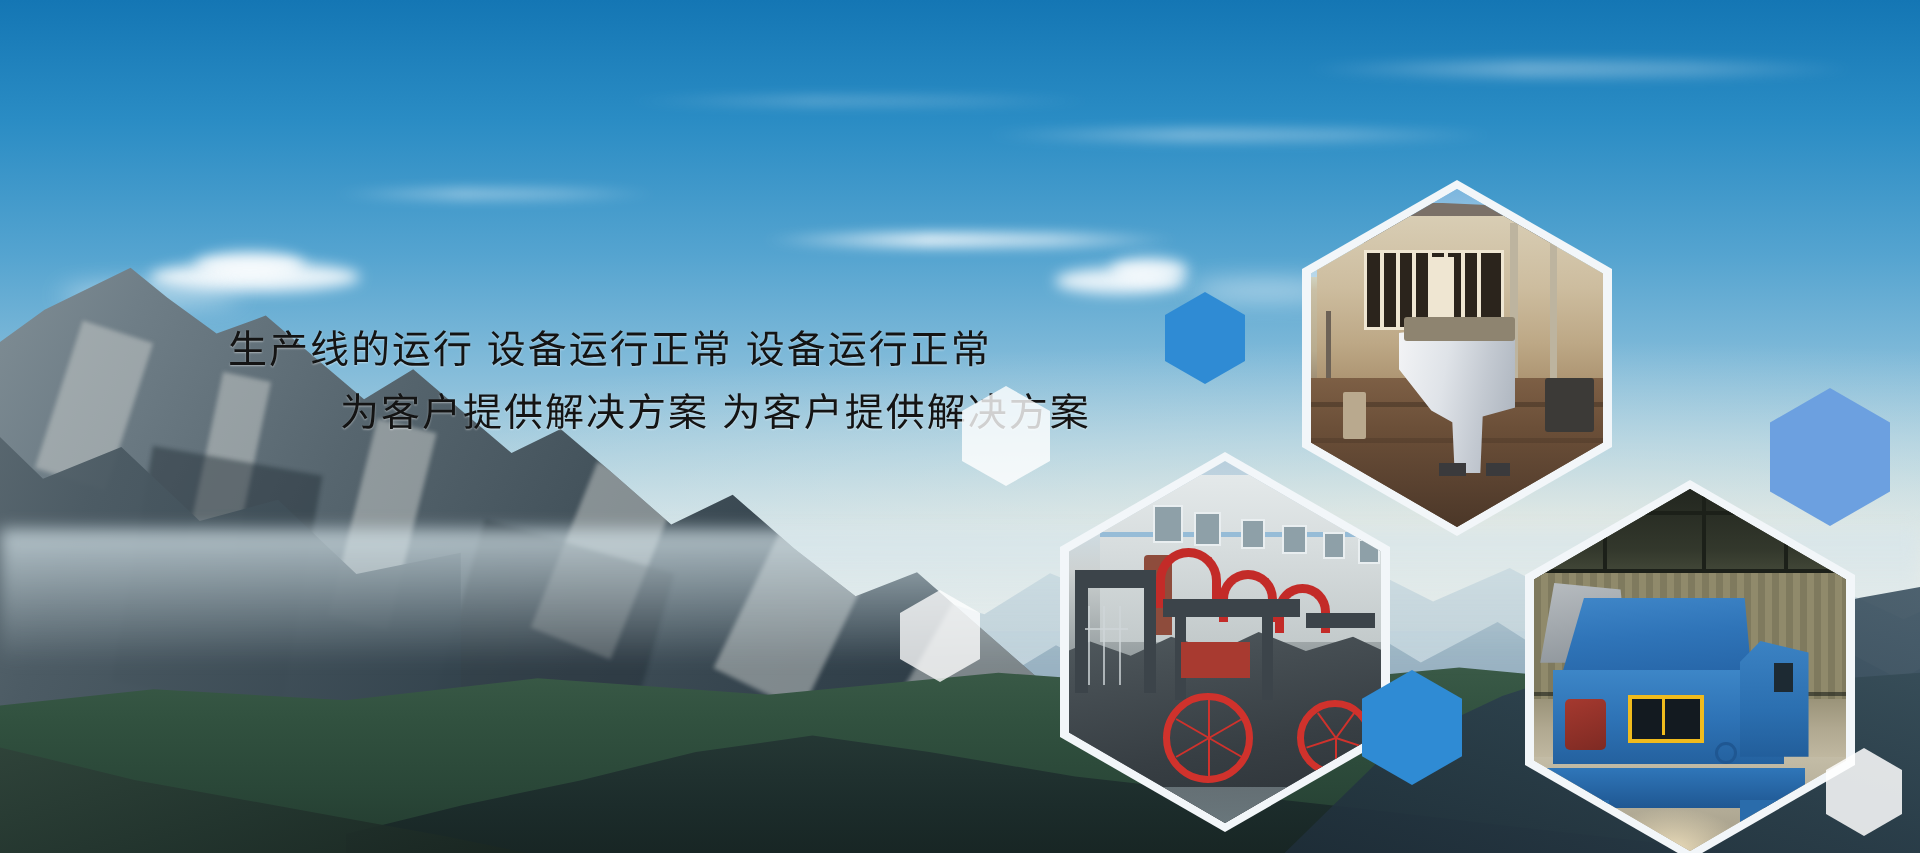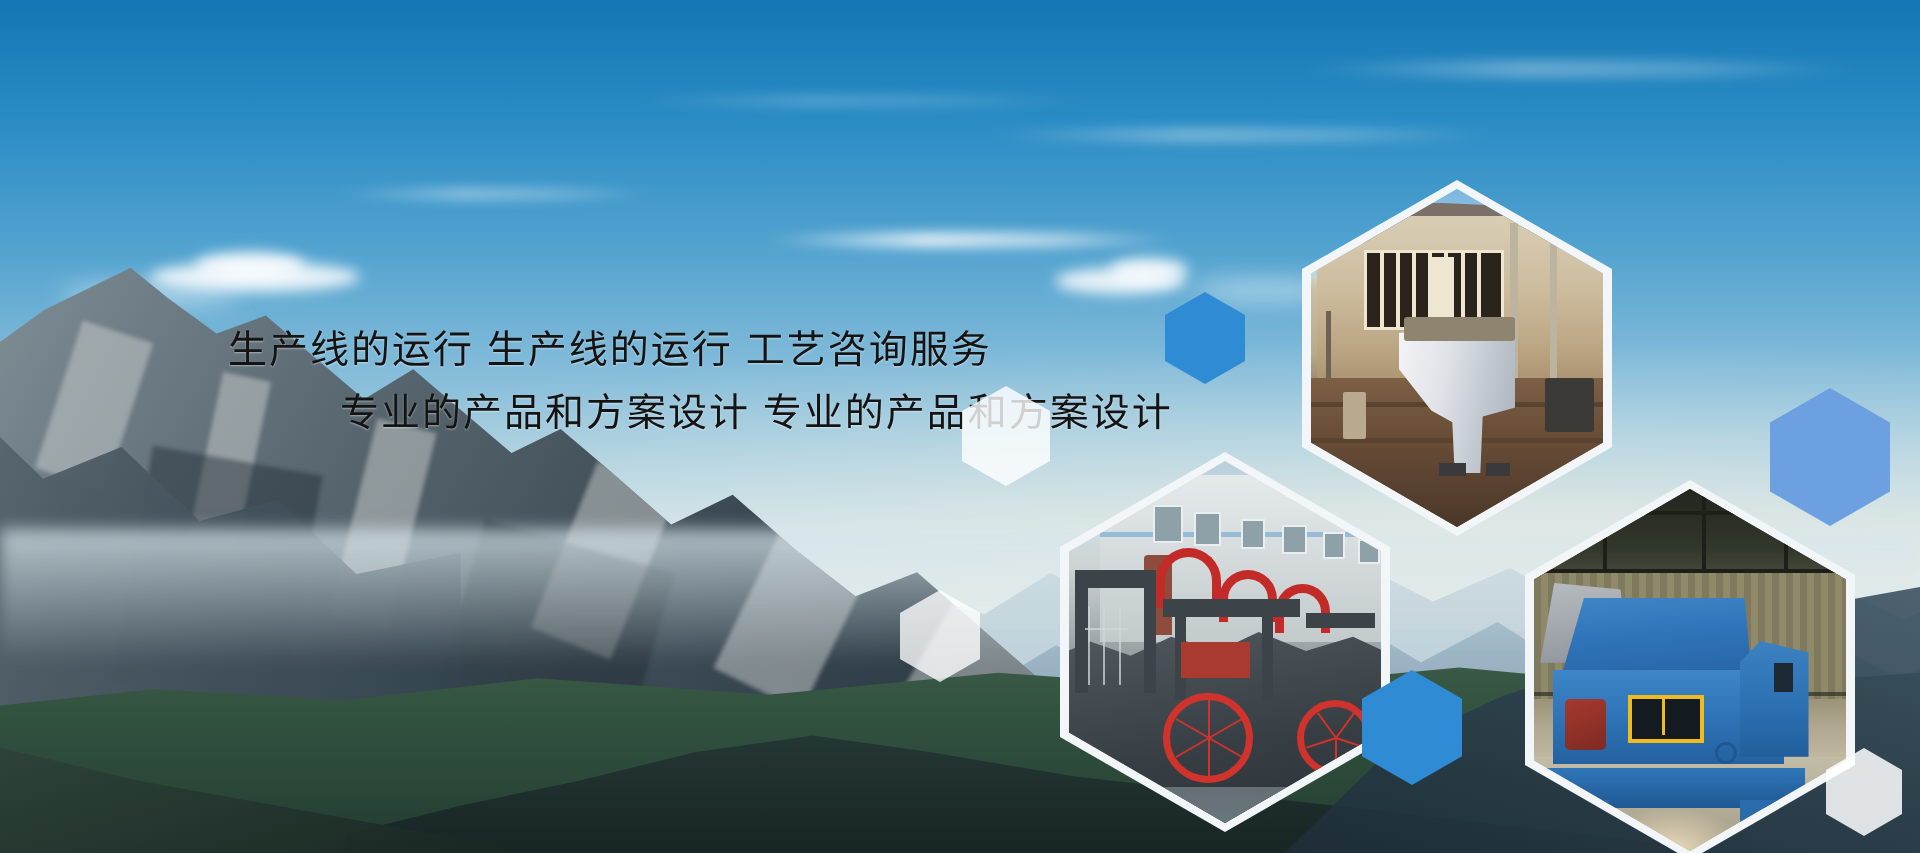--- a/index.html
+++ b/index.html
@@ -250,22 +250,22 @@
     <div class="meadow" style="left:52%;top:22%;width:70px;height:15px;"></div>
     <div class="meadow" style="left:70%;top:14%;width:90px;height:13px;"></div>
   </div>
   <div class="valley-haze"></div>
 
   <div class="fore-ridge"></div>
   <div class="fore-right"></div>
   <div class="fore-left"></div>
 
   <div class="headline">
-    <span class="hl-line l1">生产线的运行 生产线的运行 工艺咨询服务</span>
-    <span class="hl-line l2">专业的产品和方案设计  专业的产品和方案设计</span>
+    <span class="hl-line l1">生产线的运行 设备运行正常 设备运行正常</span>
+    <span class="hl-line l2">为客户提供解决方案  为客户提供解决方案</span>
   </div>
 
   <div class="hex-cluster">
 
     <div class="hex hex-solid" style="left:125px;top:112px;width:80px;height:92px;background:#2f8bd4;"></div>
 
     <div class="hex hex-soft" style="left:-78px;top:206px;width:88px;height:100px;background:rgba(255,255,255,.80);"></div>
 
     <div class="hex hex-soft" style="left:-140px;top:410px;width:80px;height:92px;background:rgba(255,255,255,.78);"></div>
 

